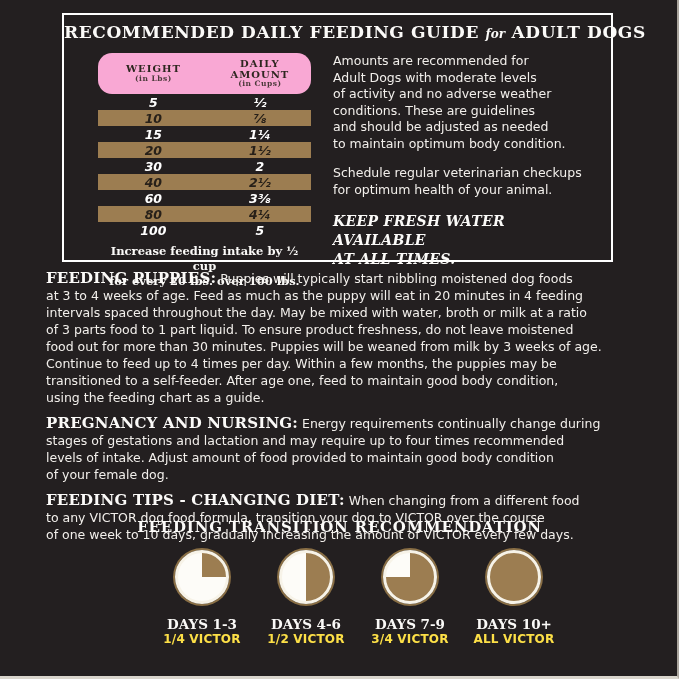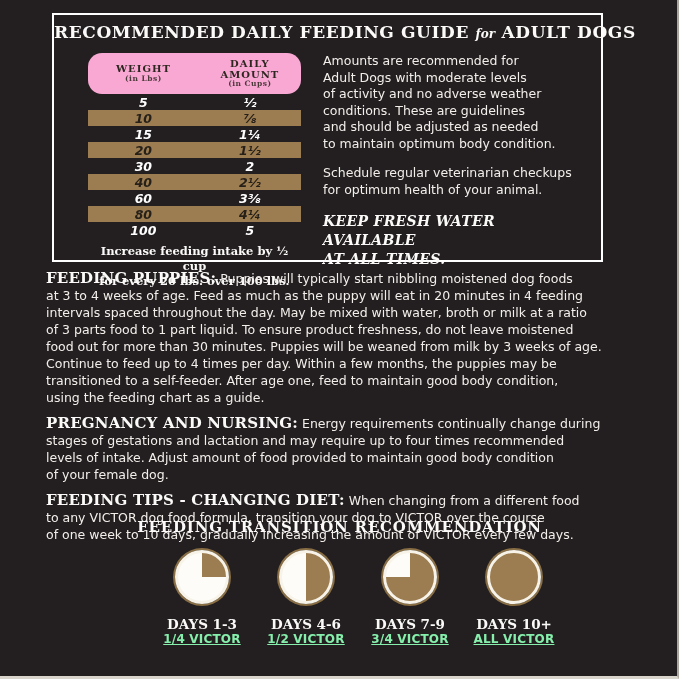--- a/index.html
+++ b/index.html
@@ -4,21 +4,21 @@
 <style>
   html,body { margin:0; padding:0; background:#111; }
   .page {
     position:relative; width:679px; height:679px; box-sizing:border-box;
     background:#231f20; overflow:hidden;
     border-right:2px solid #aba69e; border-bottom:3px solid #d8d4cc;
     font-family:"DejaVu Sans", sans-serif; color:#f4f1ed;
   }
   
   .guide-box {
-    position:absolute; left:52px; top:13px; width:551px; height:249px;
+    position:absolute; left:62px; top:13px; width:551px; height:249px;
     border:2px solid #ffffff; box-sizing:border-box;
   }
   .guide-title {
     margin-top:7px; text-align:center; white-space:nowrap;
     font-family:"DejaVu Serif", serif; font-weight:bold;
     font-size:17px; letter-spacing:0.6px; color:#fbfaf8;
   }
   .guide-title .for-word { font-style:italic; font-weight:bold; font-size:12px; letter-spacing:0; }
   .guide-content { display:flex; padding:11px 10px 0 34px; }
   
@@ -67,21 +67,21 @@
   .step { width:86px; }
   .pie {
     width:48px; height:48px; margin:0 auto; border-radius:50%;
     border:3px solid #f7f3e8; box-shadow:0 0 0 2px #8a6f45;
     background:#ffffff;
   }
   .step-days {
     margin-top:12px; font-family:"DejaVu Serif", serif; font-weight:bold;
     font-size:13.5px; color:#fbfaf8; white-space:nowrap;
   }
-  .step-mix { font-size:12px; font-weight:bold; letter-spacing:0.2px; color:#86efac; white-space:nowrap;text-decoration:underline; }
+  .step-mix { font-size:12px; font-weight:bold; letter-spacing:0.2px; color:#fde047; white-space:nowrap; }
 </style>
 </head>
 <body>
 
 <div class="page">
 
   <div class="guide-box">
     <div class="guide-title">
       <span>RECOMMENDED DAILY FEEDING GUIDE</span>
       <span class="for-word">for</span>

